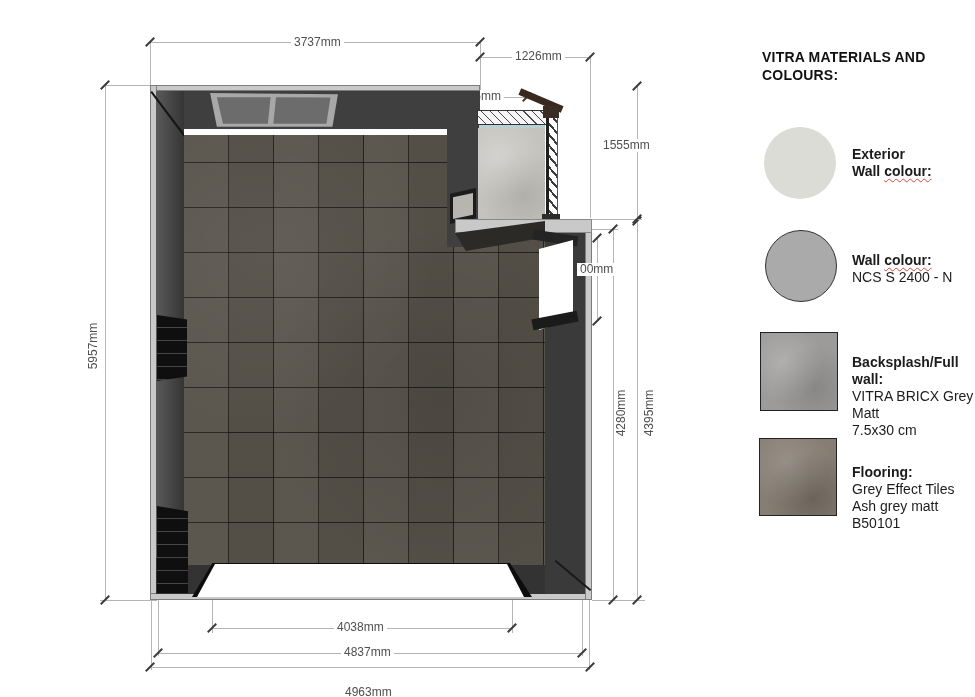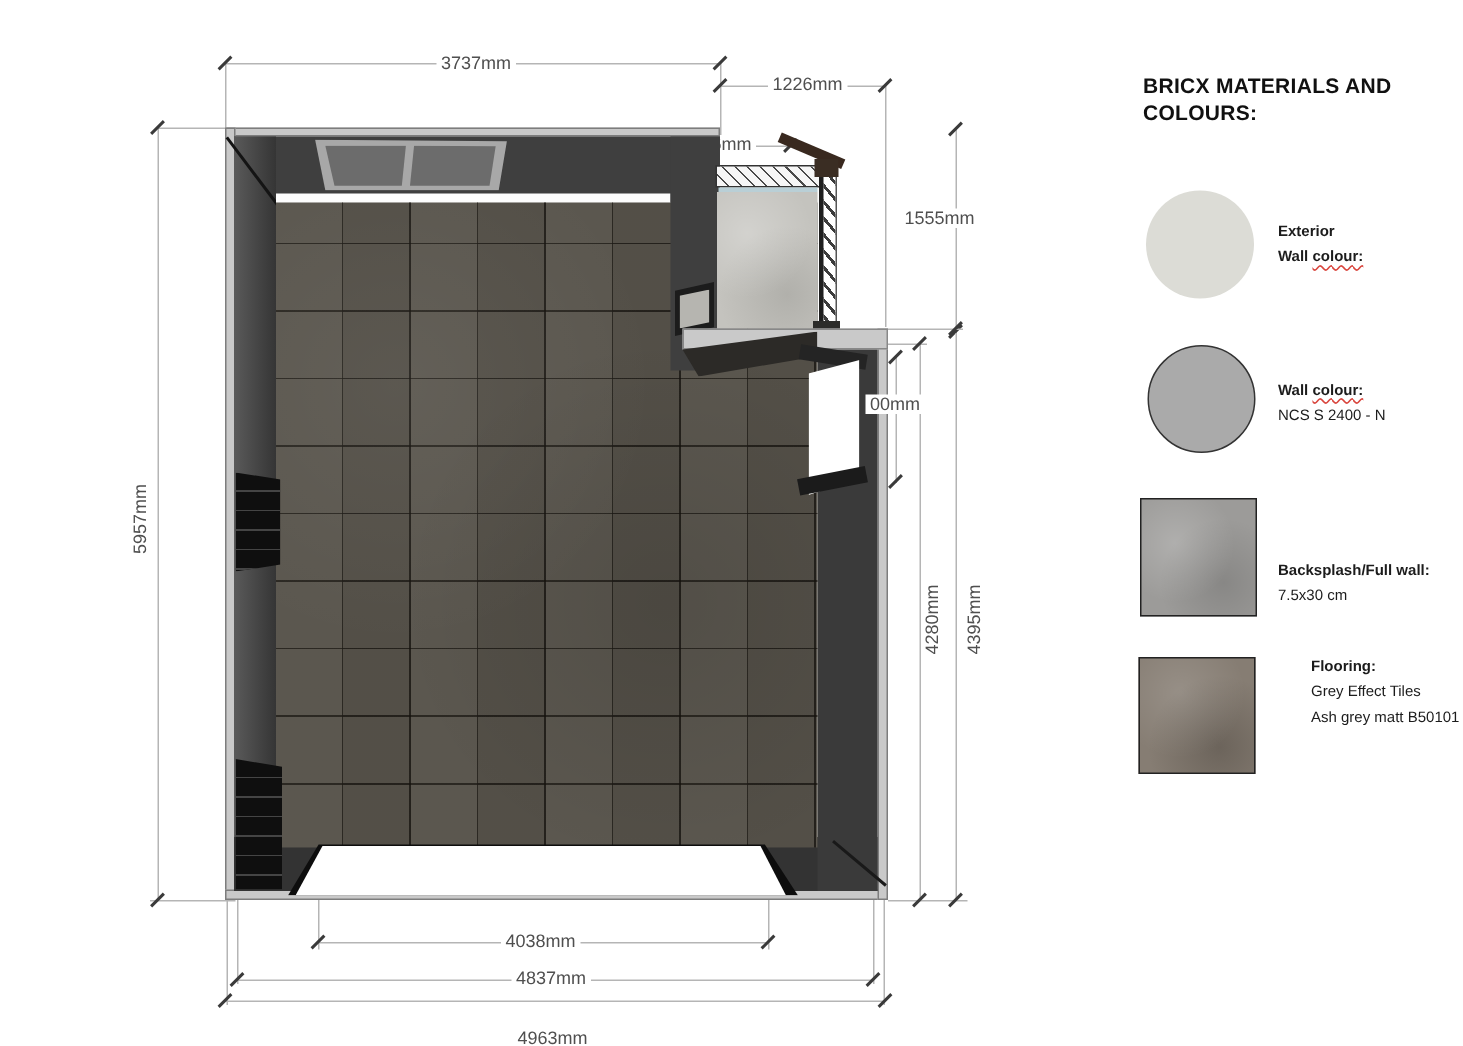--- a/index.html
+++ b/index.html
@@ -32,21 +32,21 @@
   .hatch{background:repeating-linear-gradient(45deg,#f6f6f6 0 5px,#4a4a4a 5px 6px);
          border:1px solid #333;box-sizing:border-box;}
   .railhatch{background:#fff repeating-linear-gradient(50deg, transparent 0 5px, #3c3c3c 5px 7px);
          border-left:3px solid #1f1f1f;border-right:1px solid #555;box-sizing:border-box;}
   .slats{background:#0f0f0f repeating-linear-gradient(180deg, transparent 0 12px, #454545 12px 13px);}
   
   .lg-title{position:absolute;left:762px;top:48px;width:190px;font-size:14px;
             font-weight:bold;color:#111;line-height:18px;letter-spacing:.2px;}
   .sw-circle{position:absolute;border-radius:50%;width:72px;height:72px;}
   .sw-square{position:absolute;box-sizing:border-box;border:1px solid #222;}
-  .lg-text{position:absolute;left:852px;font-size:10px;color:#1c1c1c;line-height:17px;}
+  .lg-text{position:absolute;left:852px;font-size:14px;color:#1c1c1c;line-height:17px;}
   .b{font-weight:bold;}
   .sq{text-decoration-line:underline;text-decoration-style:wavy;
       text-decoration-color:#d9453d;text-decoration-thickness:1px;text-underline-offset:2px;}
 </style>
 </head>
 <body>
 
 <div>
 
   <div class="hl" style="left:150px;top:42px;width:330px;"></div>
@@ -161,39 +161,40 @@
 
   <div class="pp slats" style="left:157px;top:315px;width:30px;height:66px;clip-path:polygon(0 0,100% 7%,100% 93%,0 100%);"></div>
   <div class="pp slats" style="left:157px;top:506px;width:31px;height:87px;clip-path:polygon(0 0,100% 6%,100% 100%,0 100%);"></div>
 
   <div class="pp" style="left:192px;top:560px;width:340px;height:37px;clip-path:polygon(6% 8%,93.5% 8%,100% 100%,0 100%);background:#0d0d0d;"></div>
   <div class="pp" style="left:197px;top:564px;width:327px;height:33px;clip-path:polygon(5.5% 0,94.8% 0,100% 100%,0 100%);background:#fff;"></div>
   <div class="pp" style="left:556px;top:560px;width:46px;height:2px;background:#191919;transform:rotate(40deg);transform-origin:left top;"></div>
 </div>
 
 <div>
-  <div class="lg-title">BRICX MATERIALS AND COLOURS:</div>
+  <div class="lg-title">VITRA MATERIALS AND COLOURS:</div>
 
   <div class="sw-circle" style="left:764px;top:127px;background:#dcdcd6;"></div>
   <div class="lg-text" style="top:146px;">
     <div class="b">Exterior</div>
     <div class="b"><span>Wall </span><span class="sq">colour:</span></div>
   </div>
 
   <div class="sw-circle" style="left:765px;top:230px;background:#aaaaaa;border:1px solid #333;box-sizing:border-box;"></div>
   <div class="lg-text" style="top:252px;">
     <div class="b"><span>Wall </span><span class="sq">colour:</span></div>
     <div>NCS S 2400 - N</div>
   </div>
 
   <div class="sw-square" style="left:760px;top:332px;width:78px;height:79px;background:#9c9b99;background-image:radial-gradient(circle at 30% 38%,rgba(255,255,255,.20),transparent 55%),radial-gradient(circle at 72% 72%,rgba(0,0,0,.13),transparent 55%);"></div>
-  <div class="lg-text" style="top:372px;">
+  <div class="lg-text" style="top:354px;">
     <div class="b">Backsplash/Full wall:</div>
+    <div>VITRA BRICX Grey Matt</div>
     <div>7.5x30 cm</div>
   </div>
 
   <div class="sw-square" style="left:759px;top:438px;width:78px;height:78px;background:#867d73;background-image:radial-gradient(circle at 35% 30%,rgba(255,255,255,.14),transparent 60%),radial-gradient(circle at 70% 78%,rgba(30,25,20,.25),transparent 60%);"></div>
-  <div class="lg-text" style="top:436px;margin-left:22px;">
+  <div class="lg-text" style="top:464px;">
     <div class="b">Flooring:</div>
     <div>Grey Effect Tiles</div>
     <div>Ash grey matt B50101</div>
   </div>
 </div>
 
 </body></html>

